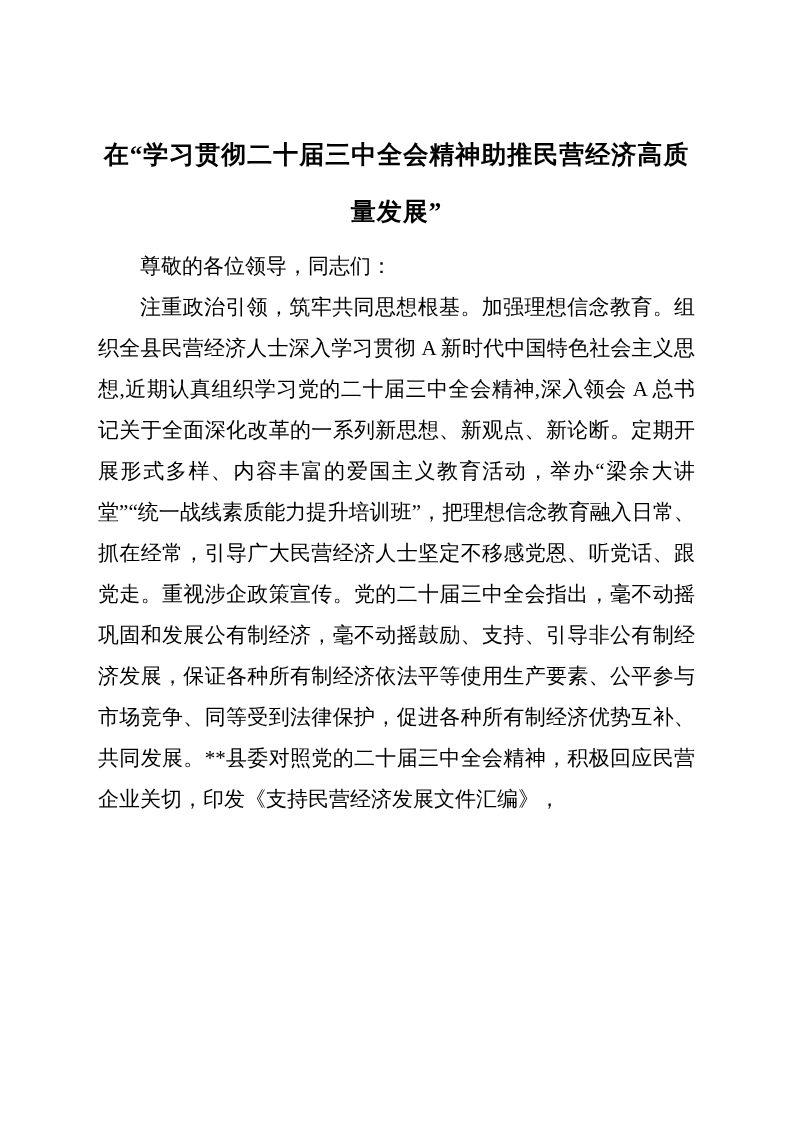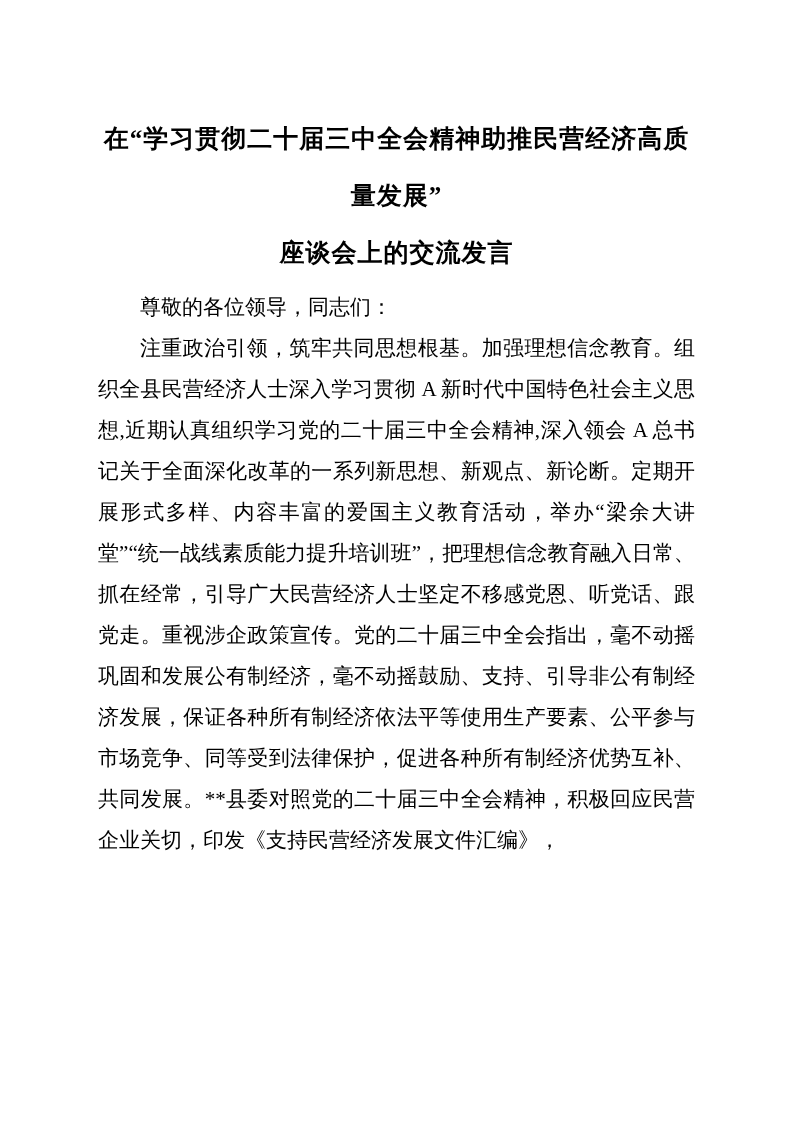--- a/index.html
+++ b/index.html
@@ -4,21 +4,21 @@
 <style>
   html, body {
     margin: 0;
     padding: 0;
     background: #ffffff;
   }
   .page {
     position: relative;
     width: 793px;
     height: 872px;
-    margin: 0 auto;
+    margin: 16px auto;
     background: #ffffff;
     color: #000000;
     overflow: hidden;
     font-family: "Liberation Serif", "DejaVu Serif", serif;
   }
   .content {
     padding: 0 98px;
     box-sizing: border-box;
   }
   .doc-title {
@@ -44,21 +44,20 @@
   }
 </style>
 </head>
 <body>
 
 <div class="page">
   <div class="content">
 
     <h1 class="doc-title">
       <span class="title-line">在“学习贯彻二十届三中全会精神助推民营经济高质量发展”</span>
-      <span class="title-line">座谈会上的交流发言</span>
     </h1>
 
     <div class="doc-body">
       <p>尊敬的各位领导，同志们：</p>
       <p>注重政治引领，筑牢共同思想根基。加强理想信念教育。组织全县民营经济人士深入学习贯彻 A 新时代中国特色社会主义思想,近期认真组织学习党的二十届三中全会精神,深入领会 A 总书记关于全面深化改革的一系列新思想、新观点、新论断。定期开展形式多样、内容丰富的爱国主义教育活动，举办“梁余大讲堂”“统一战线素质能力提升培训班”，把理想信念教育融入日常、抓在经常，引导广大民营经济人士坚定不移感党恩、听党话、跟党走。重视涉企政策宣传。党的二十届三中全会指出，毫不动摇巩固和发展公有制经济，毫不动摇鼓励、支持、引导非公有制经济发展，保证各种所有制经济依法平等使用生产要素、公平参与市场竞争、同等受到法律保护，促进各种所有制经济优势互补、共同发展。**县委对照党的二十届三中全会精神，积极回应民营企业关切，印发《支持民营经济发展文件汇编》，</p>
     </div>
 
   </div>
 </div>
 

